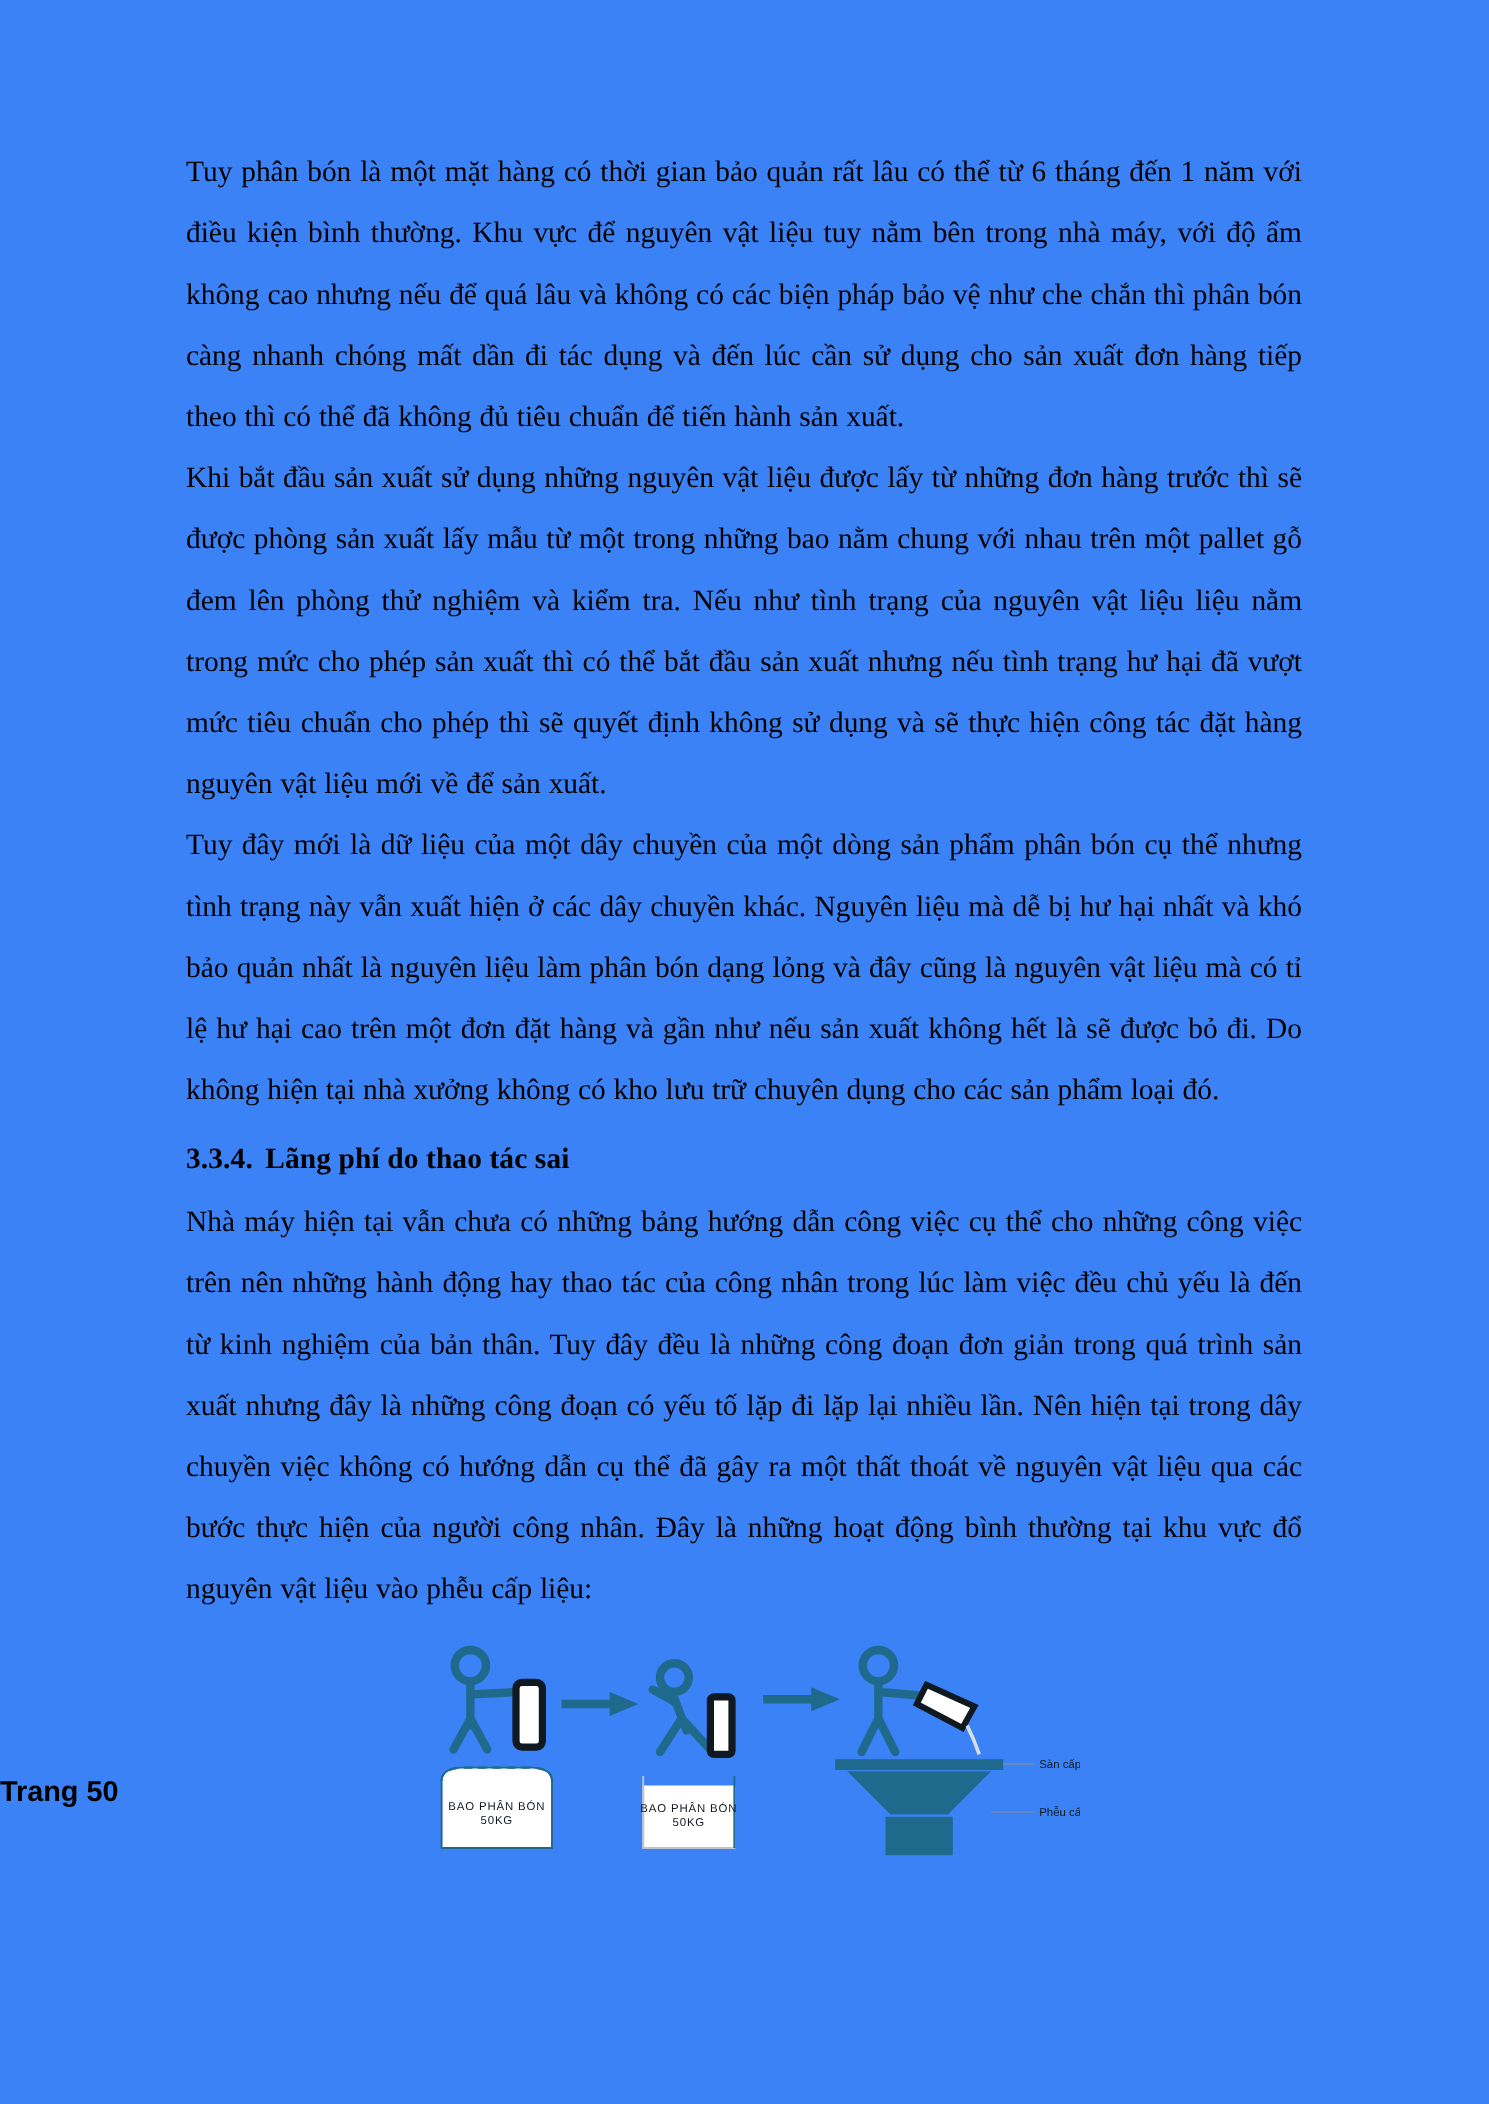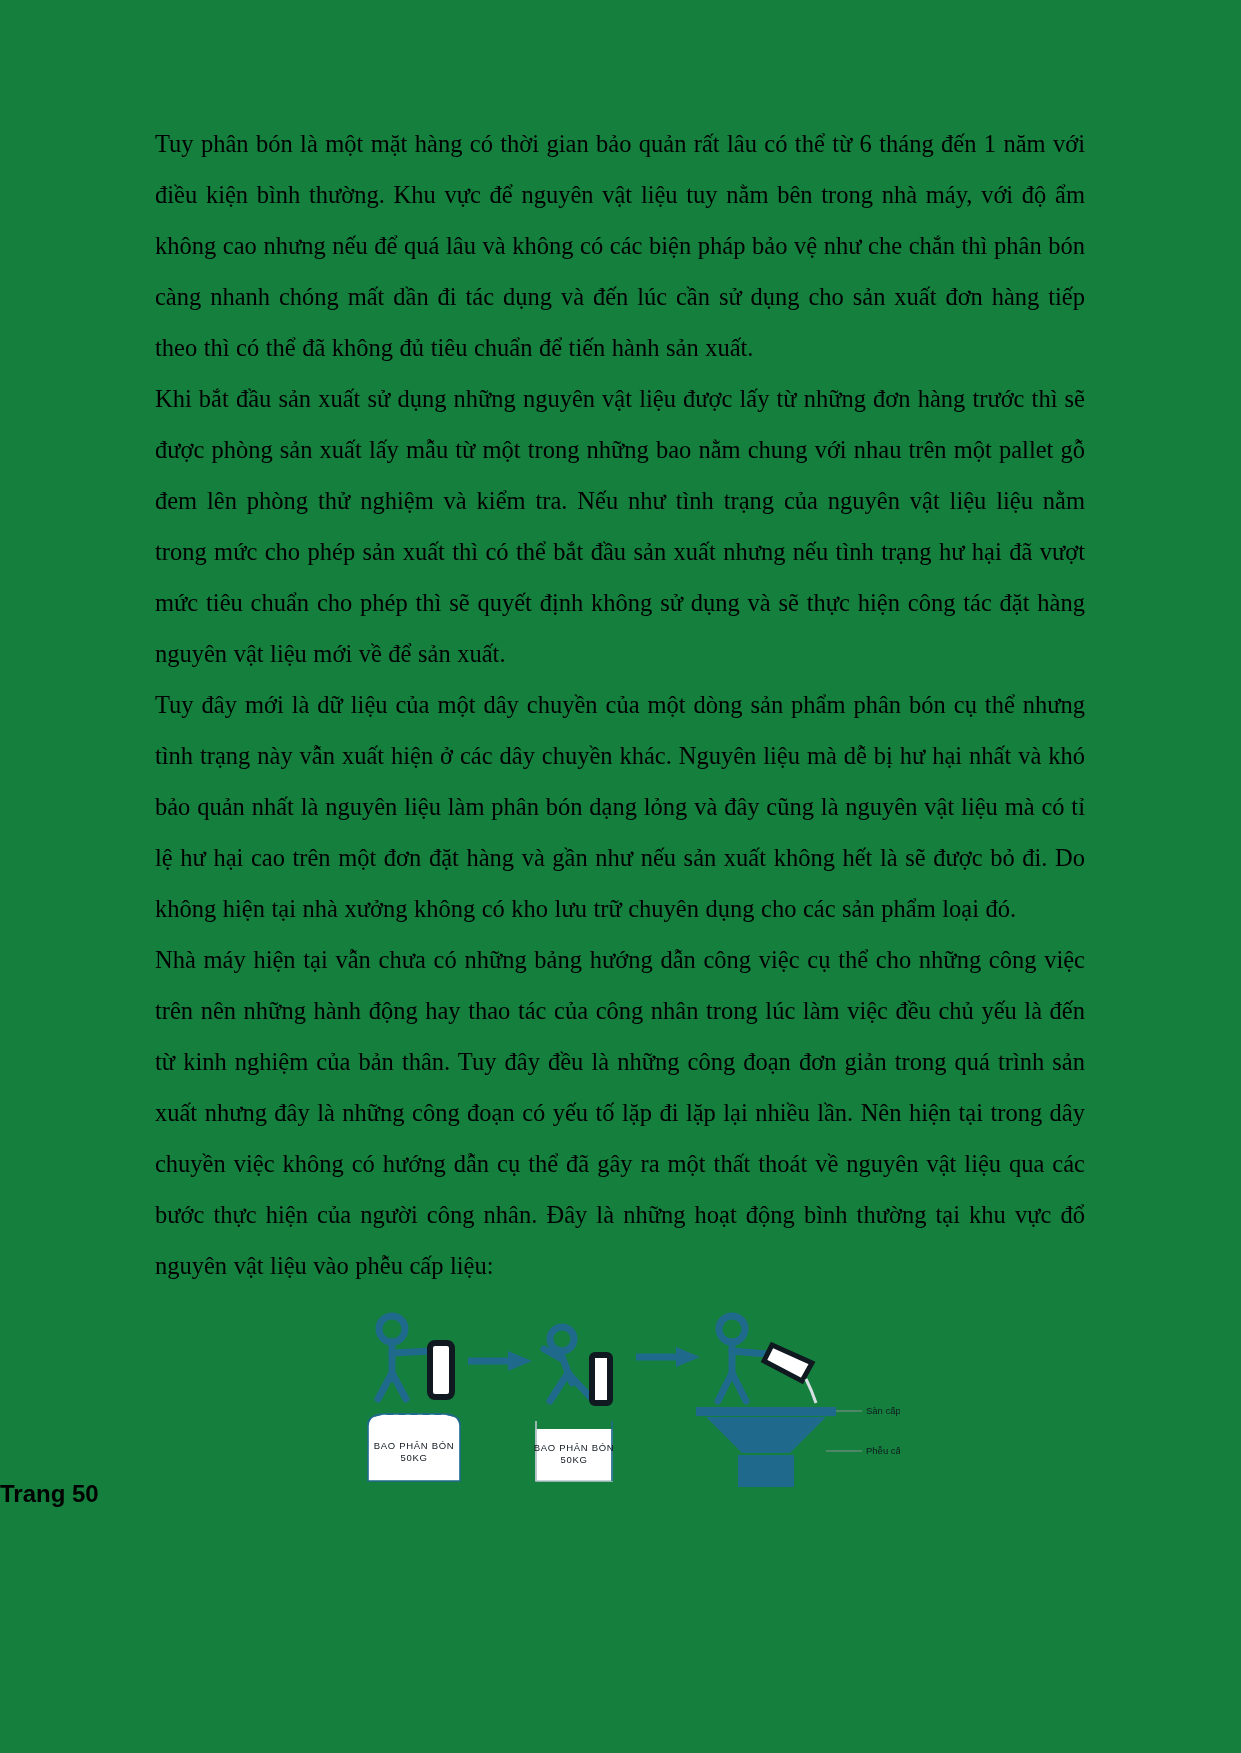--- a/index.html
+++ b/index.html
@@ -4,21 +4,21 @@
 <style>
   html, body {
     margin: 0;
     padding: 0;
     background: #ffffff;
   }
   .page {
     position: relative;
     width: 1241px;
     height: 1753px;
-    background: #15803d;
+    background: #3b82f6;
     overflow: hidden;
     font-family: "Liberation Serif", "DejaVu Serif", serif;
     color: #000000;
   }
   .content {
     position: absolute;
     left: 155px;
     top: 118px;
     width: 930px;
   }
@@ -72,20 +72,23 @@
 <body>
 
 <div class="page">
 
   <div class="content">
 
     <p class="body-text">Tuy phân bón là một mặt hàng có thời gian bảo quản rất lâu có thể từ 6 tháng đến 1 năm với điều kiện bình thường. Khu vực để nguyên vật liệu tuy nằm bên trong nhà máy, với độ ẩm không cao nhưng nếu để quá lâu và không có các biện pháp bảo vệ như che chắn thì phân bón càng nhanh chóng mất dần đi tác dụng và đến lúc cần sử dụng cho sản xuất đơn hàng tiếp theo thì có thể đã không đủ tiêu chuẩn để tiến hành sản xuất.</p>
     <p class="body-text">Khi bắt đầu sản xuất sử dụng những nguyên vật liệu được lấy từ những đơn hàng trước thì sẽ được phòng sản xuất lấy mẫu từ một trong những bao nằm chung với nhau trên một pallet gỗ đem lên phòng thử nghiệm và kiểm tra. Nếu như tình trạng của nguyên vật liệu liệu nằm trong mức cho phép sản xuất thì có thể bắt đầu sản xuất nhưng nếu tình trạng hư hại đã vượt mức tiêu chuẩn cho phép thì sẽ quyết định không sử dụng và sẽ thực hiện công tác đặt hàng nguyên vật liệu mới về để sản xuất.</p>
     <p class="body-text">Tuy đây mới là dữ liệu của một dây chuyền của một dòng sản phẩm phân bón cụ thể nhưng tình trạng này vẫn xuất hiện ở các dây chuyền khác. Nguyên liệu mà dễ bị hư hại nhất và khó bảo quản nhất là nguyên liệu làm phân bón dạng lỏng và đây cũng là nguyên vật liệu mà có tỉ lệ hư hại cao trên một đơn đặt hàng và gần như nếu sản xuất không hết là sẽ được bỏ đi. Do không hiện tại nhà xưởng không có kho lưu trữ chuyên dụng cho các sản phẩm loại đó.</p>
 
+    <h3 class="section-heading">
+      <span class="num">3.3.4.</span><span>Lãng phí do thao tác sai</span>
+    </h3>
 
     <p class="body-text">Nhà máy hiện tại vẫn chưa có những bảng hướng dẫn công việc cụ thể cho những công việc trên nên những hành động hay thao tác của công nhân trong lúc làm việc đều chủ yếu là đến từ kinh nghiệm của bản thân. Tuy đây đều là những công đoạn đơn giản trong quá trình sản xuất nhưng đây là những công đoạn có yếu tố lặp đi lặp lại nhiều lần. Nên hiện tại trong dây chuyền việc không có hướng dẫn cụ thể đã gây ra một thất thoát về nguyên vật liệu qua các bước thực hiện của người công nhân. Đây là những hoạt động bình thường tại khu vực đổ nguyên vật liệu vào phễu cấp liệu:</p>
 
     <div class="figure-wrap">
       <svg class="figure-svg" width="560" height="210" viewBox="0 0 560 210">
 
         <g>
 
           <circle cx="52" cy="18" r="13" fill="none" stroke="#1F6A8C" stroke-width="7"></circle>
 

